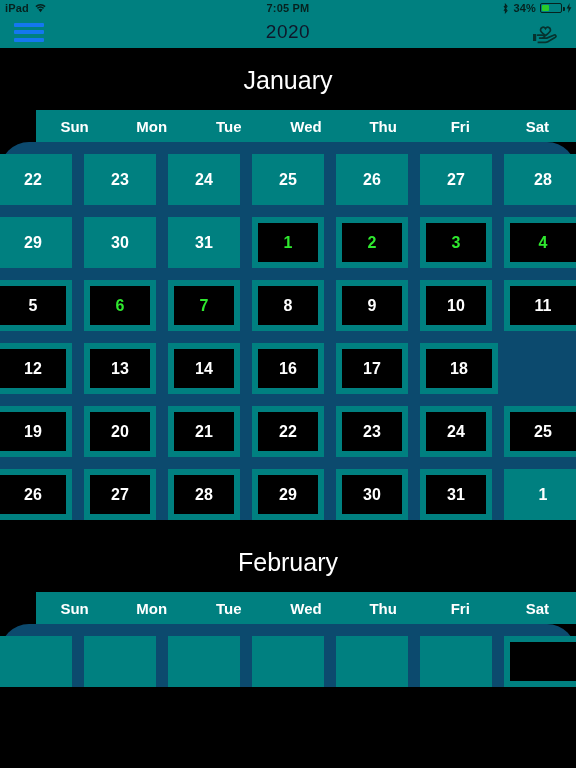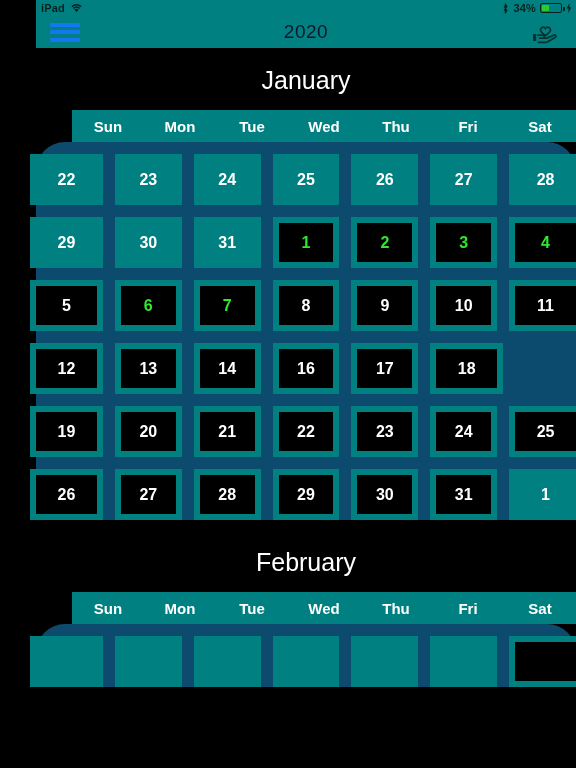--- a/index.html
+++ b/index.html
@@ -2,21 +2,21 @@
 <html><head>
 <meta charset="utf-8">
 <style>
   * { margin:0; padding:0; box-sizing:border-box; }
   html, body {
     width:576px; height:768px;
     background:#000;
     font-family:"Liberation Sans", sans-serif;
     overflow:hidden;
   }
-  #app { position:relative; width:576px; height:768px; background:#000; overflow:hidden;padding-left:36px; }
+  #app { position:relative; width:576px; height:768px; background:#000; overflow:hidden; }
 
   
   .statusbar{
     height:16px; background:#008080; color:#06221f;
     display:flex; align-items:center; position:relative;
     font-size:11px; font-weight:bold; letter-spacing:.2px;
   }
   .sb-left{ display:flex; align-items:center; gap:5px; padding-left:5px; }
   .sb-center{ position:absolute; left:0; right:0; text-align:center; }
   .sb-right{ margin-left:auto; display:flex; align-items:center; gap:4px; padding-right:4px; }
@@ -87,20 +87,21 @@
     <div class="sb-left">
       <span>iPad</span>
       <span class="wifi-icon">
         <svg width="13" height="10" viewBox="0 0 13 10">
           <path d="M6.5 9.2 L4.4 6.4 a3.6 3.6 0 0 1 4.2 0 Z" fill="#06221f"></path>
           <path d="M1.9 3.6 a6.9 6.9 0 0 1 9.2 0" stroke="#06221f" stroke-width="1.5" fill="none"></path>
           <path d="M3.4 5.4 a4.7 4.7 0 0 1 6.2 0" stroke="#06221f" stroke-width="1.4" fill="none"></path>
         </svg>
       </span>
     </div>
+    <div class="sb-center">7:05 PM</div>
     <div class="sb-right">
       <span class="bt-icon">
         <svg width="7" height="11" viewBox="0 0 7 11">
           <path d="M2 3 L5 7.7 L3.4 9.6 V1.4 L5 3.3 L2 7.7" stroke="#06221f" stroke-width="1.1" fill="none"></path>
         </svg>
       </span>
       <span>34%</span>
       <span class="battery">
           <span class="fill" style="width: 34%;"></span>
         </span>

